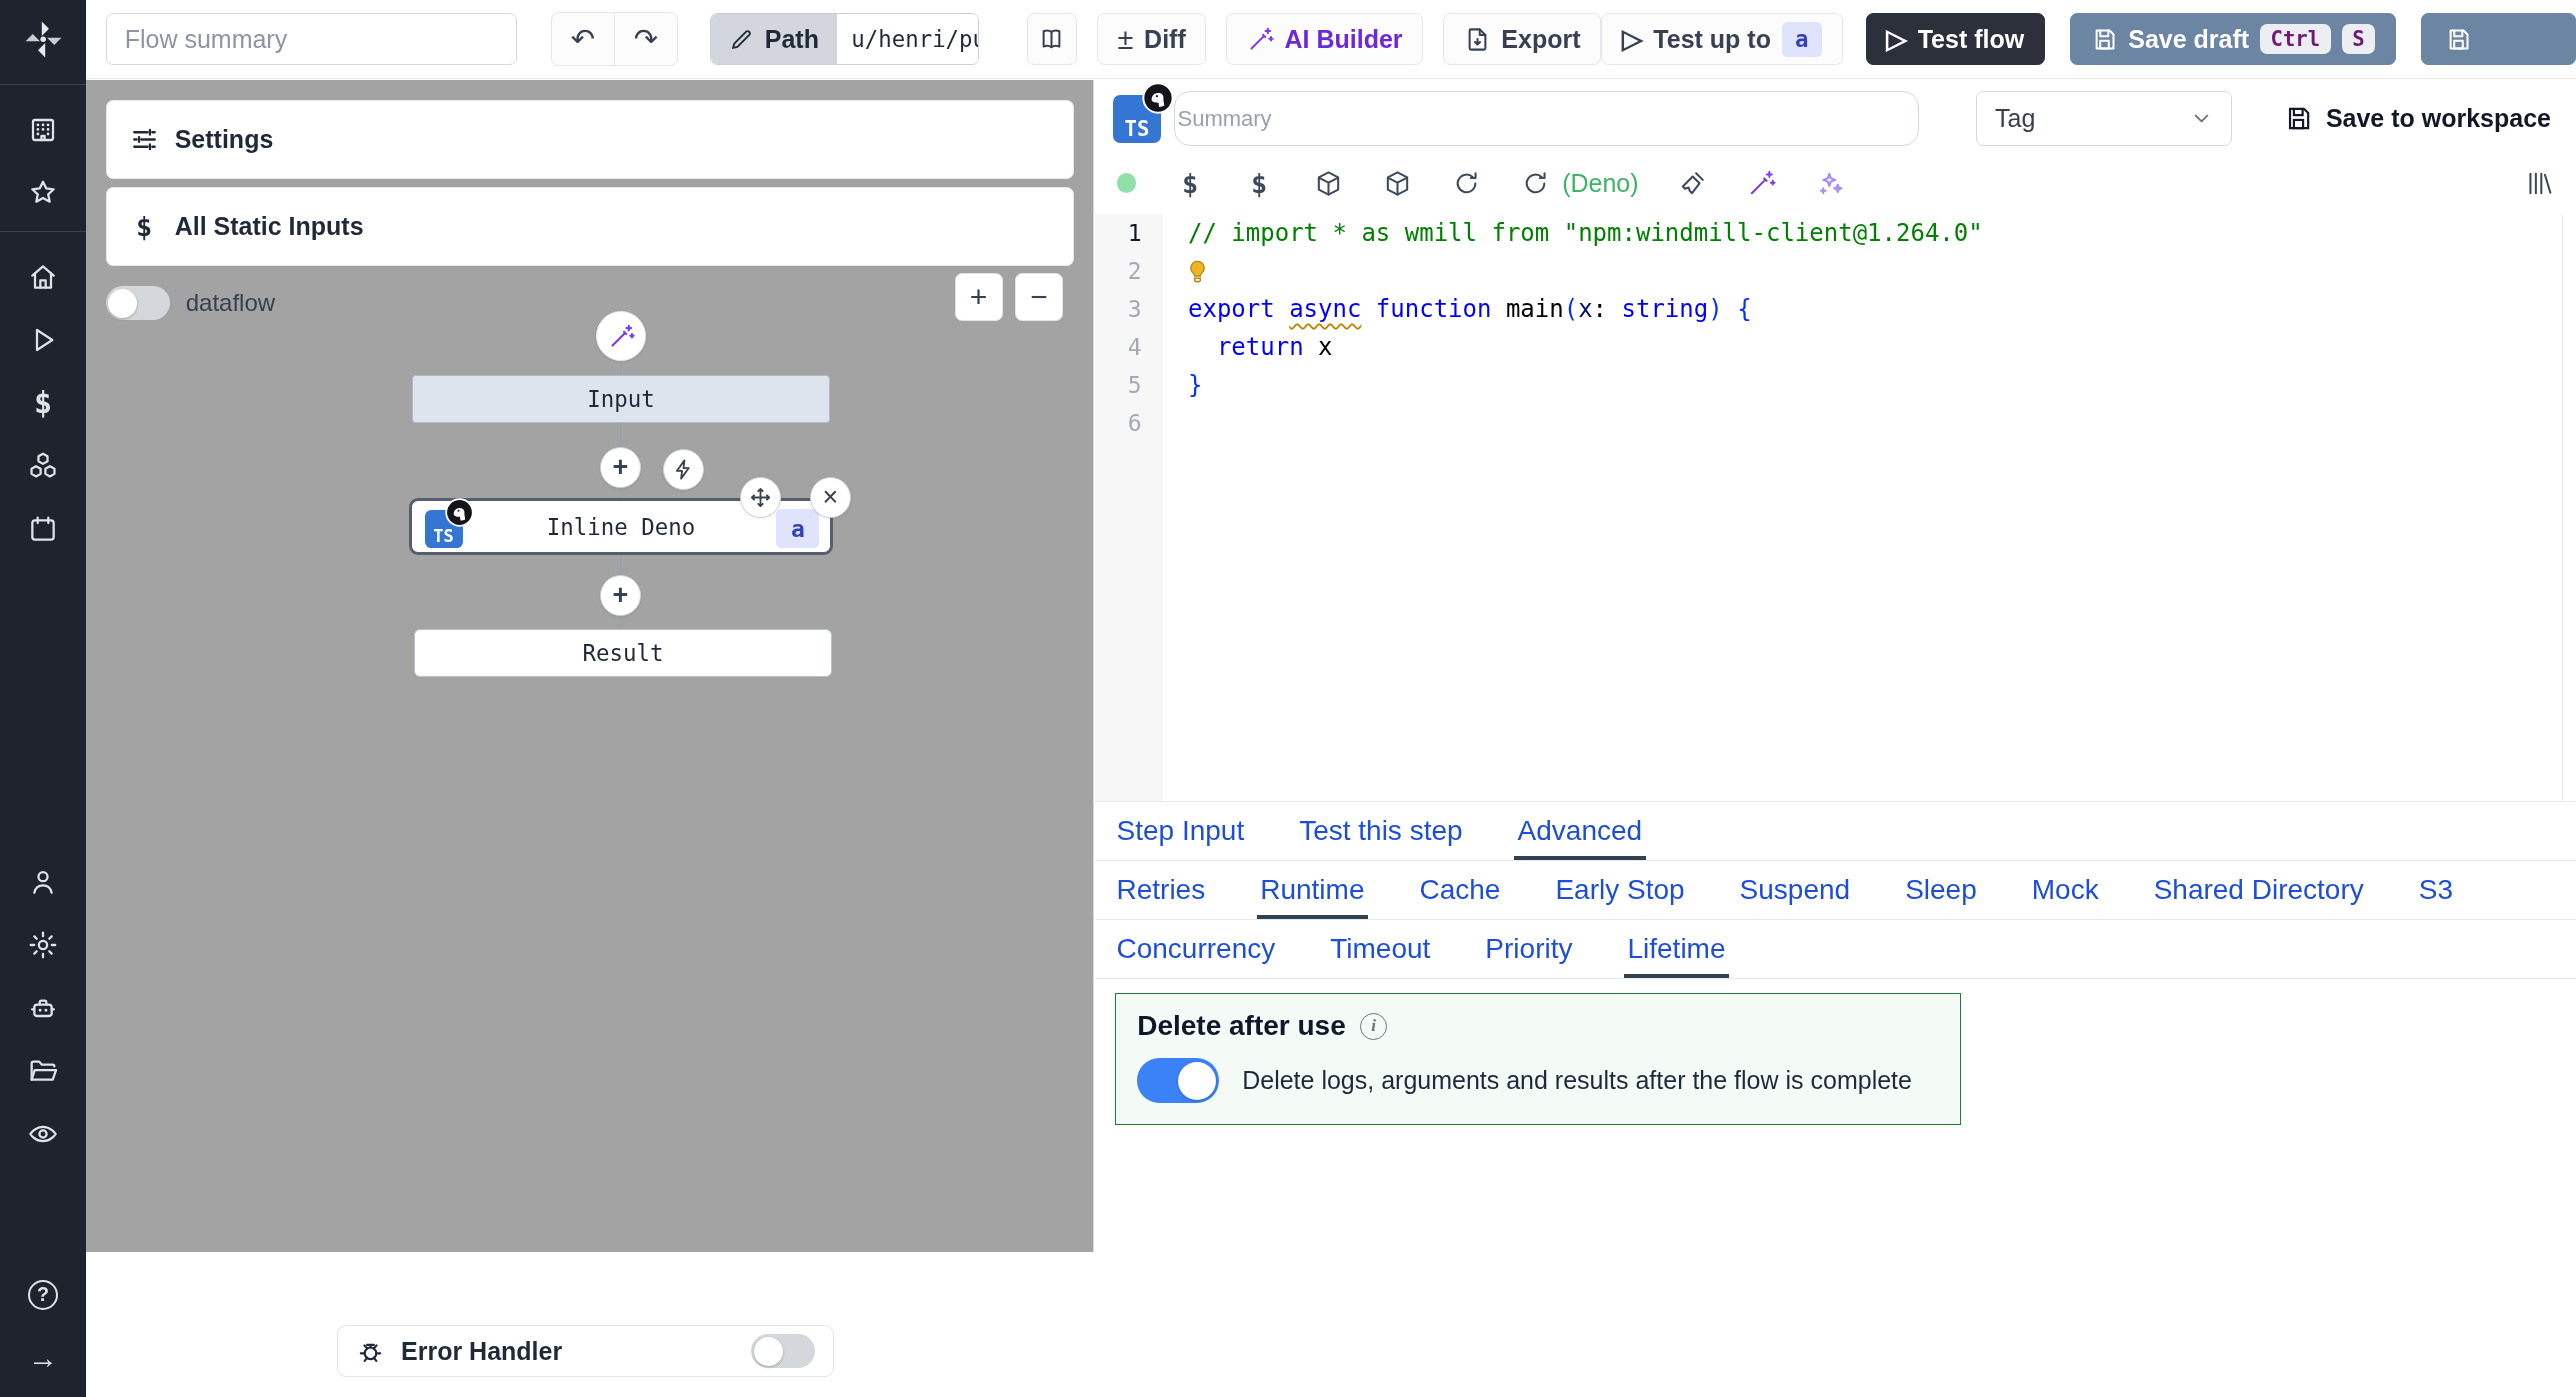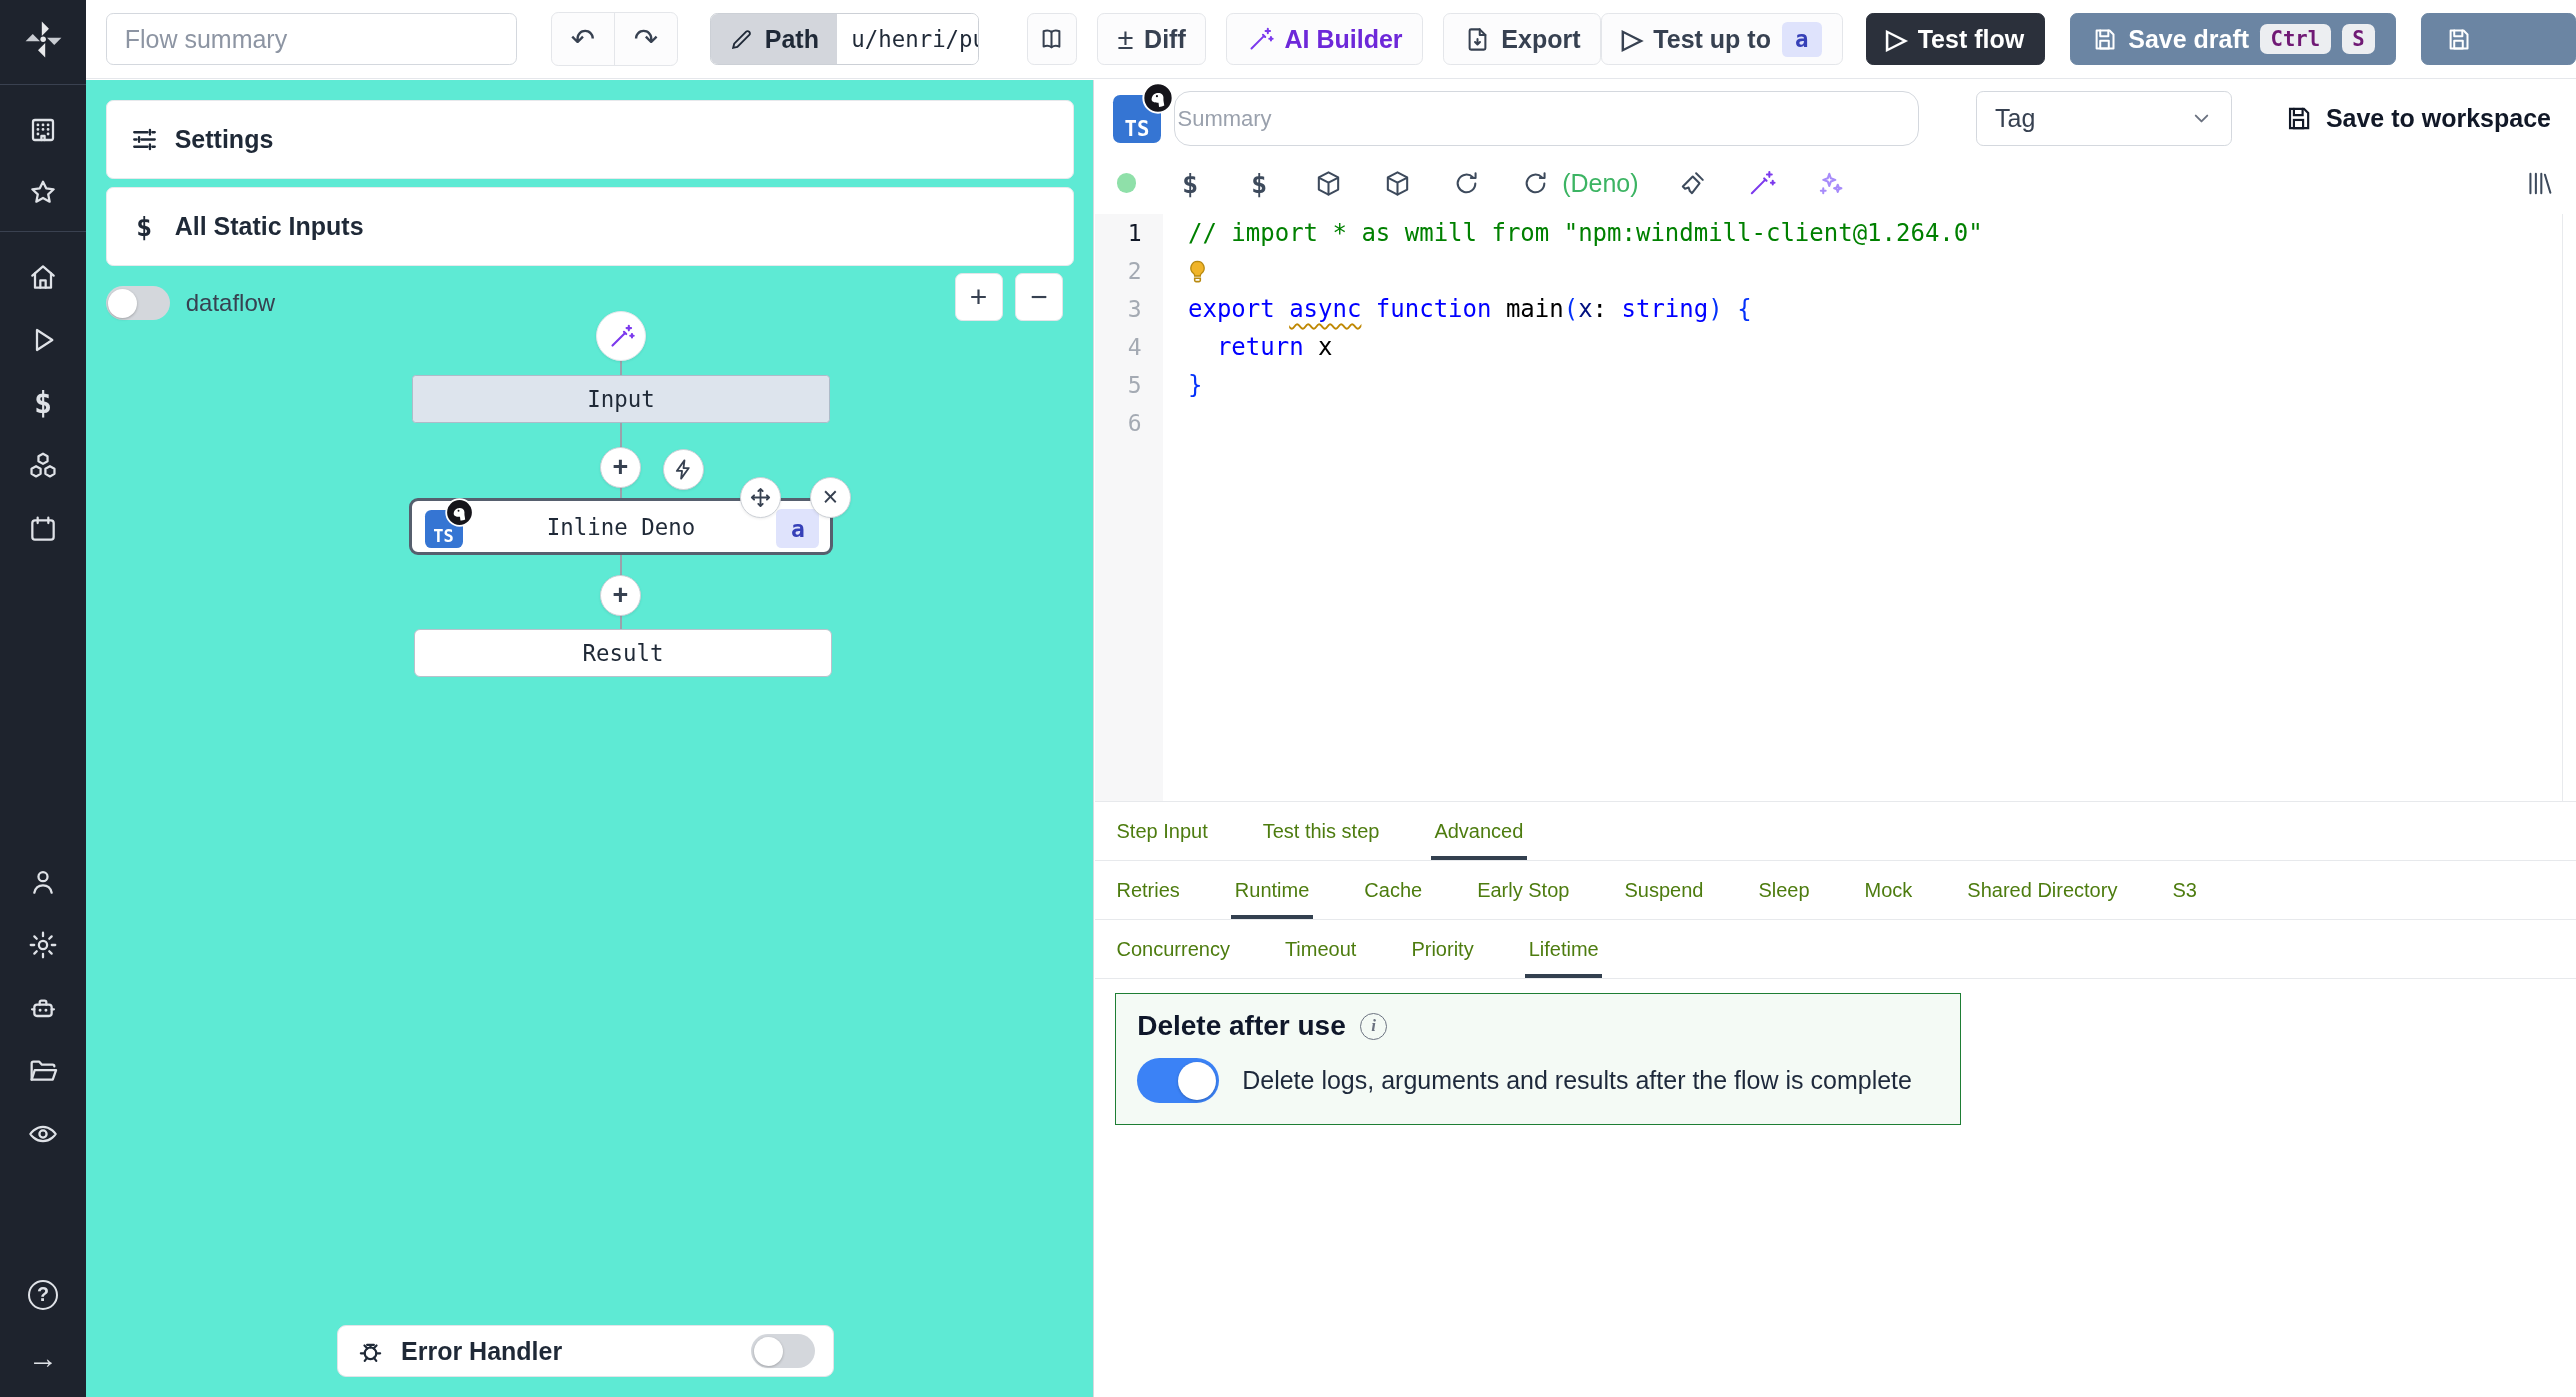--- a/index.html
+++ b/index.html
@@ -52,22 +52,22 @@
     font-size:22.4px; font-weight:700; }
   .dark-btn { margin-left:23px; background:#2b303b; border-color:#2b303b; color:#fff; font-weight:700; }
   .dark-btn .play-glyph { color:#fff; }
   .save-btn { margin-left:25px; background:#6b85a3; border-color:#6b85a3; color:#fff; font-weight:700; }
   .save-btn svg { stroke:#fff; }
   .kbd { background:#eceef1; color:#701a75; border-radius:7.2px; padding:2.7px 10.7px; font-size:20.6px; font-weight:700; }
   .deploy-btn { margin-left:25px; width:170px; background:#6b85a3; border-color:#6b85a3; justify-content:flex-start; padding-left:23px; }
   .deploy-btn svg { stroke:#fff; }
 
   
-  .flow-panel { position:absolute; left:86px; top:80px; width:1008px; height:1318px;
-    background:#5eead4; border-right:0.9px solid #d6d9de;text-decoration:underline; }
+  .flow-panel { position:absolute; left:86px; top:80px; width:1008px; height:1172px;
+    background:#a3a3a3; border-right:0.9px solid #d6d9de;text-decoration:underline; }
   .panel-card { position:absolute; left:19.7px; width:968px; height:79px; background:#fff;
     border:0.9px solid #e7e9ec; border-radius:7.2px; display:flex; align-items:center; gap:16px;
     padding:0 23px; font-size:25px; font-weight:700; color:#1f2937; cursor:pointer; }
   .panel-card svg { width:29px; height:29px; stroke:#1f2937; fill:none; stroke-width:1.9; stroke-linecap:round; }
   .dollar-ic { font-size:27px; font-weight:700; width:29px; text-align:center; }
   .dataflow-row { position:absolute; left:19.7px; top:199px; height:48px; display:flex; align-items:center; gap:16px; }
   .dataflow-label { font-size:24px; color:#374151; }
   .zoom-btns { position:absolute; right:30px; top:193px; display:flex; gap:12.5px; }
   .zoom-btn { width:48px; height:48px; background:#fff; border:0.9px solid #e2e4e8; border-radius:7.2px;
     font-size:30px; color:#374151; display:flex; align-items:center; justify-content:center; cursor:pointer; }
@@ -152,21 +152,21 @@
   .tok-kw { color:#0000ff; }
   .tok-plain { color:#000; }
   .tok-param { color:#001080; }
   .tok-bracket { color:#0431fa; }
   .tok-squig { text-decoration:underline wavy #bf8803; text-decoration-thickness:1.8px; text-underline-offset:6.3px; }
   .bulb { width:27px; height:27px; margin-left:-3.6px; }
 
   
   .tabs-block { position:absolute; left:0; top:721px; width:100%; border-top:0.9px solid #e7e9ec; background:#fff; }
   .tabrow { display:flex; gap:55px; padding-left:21.5px; height:59px; border-bottom:0.9px solid #e7e9ec; }
-  .tab { display:flex; align-items:center; font-size:20px; color:#4d7c0f; position:relative; cursor:pointer; white-space:nowrap; }
+  .tab { display:flex; align-items:center; font-size:28px; color:#1d4ed8; position:relative; cursor:pointer; white-space:nowrap; }
   .tab.active::after { content:""; position:absolute; left:-3.6px; right:-3.6px; bottom:0; height:4.5px; background:#33404f; }
 
   
   .lifetime { position:absolute; left:19.7px; top:913px; width:846px; height:132px; background:#f4faf5;
     border:1.8px solid #1e7e34; padding:16px 21.5px; }
   .lt-title-row { display:flex; align-items:center; gap:14.3px; }
   .lt-title { font-size:28px; font-weight:700; color:#0f172a; }
   .info-ic { width:27px; height:27px; border:1.8px solid #6b7280; border-radius:50%; color:#6b7280;
     font-size:17px; font-weight:700; display:flex; align-items:center; justify-content:center;
     font-family:"Liberation Serif",serif; font-style:italic; }

